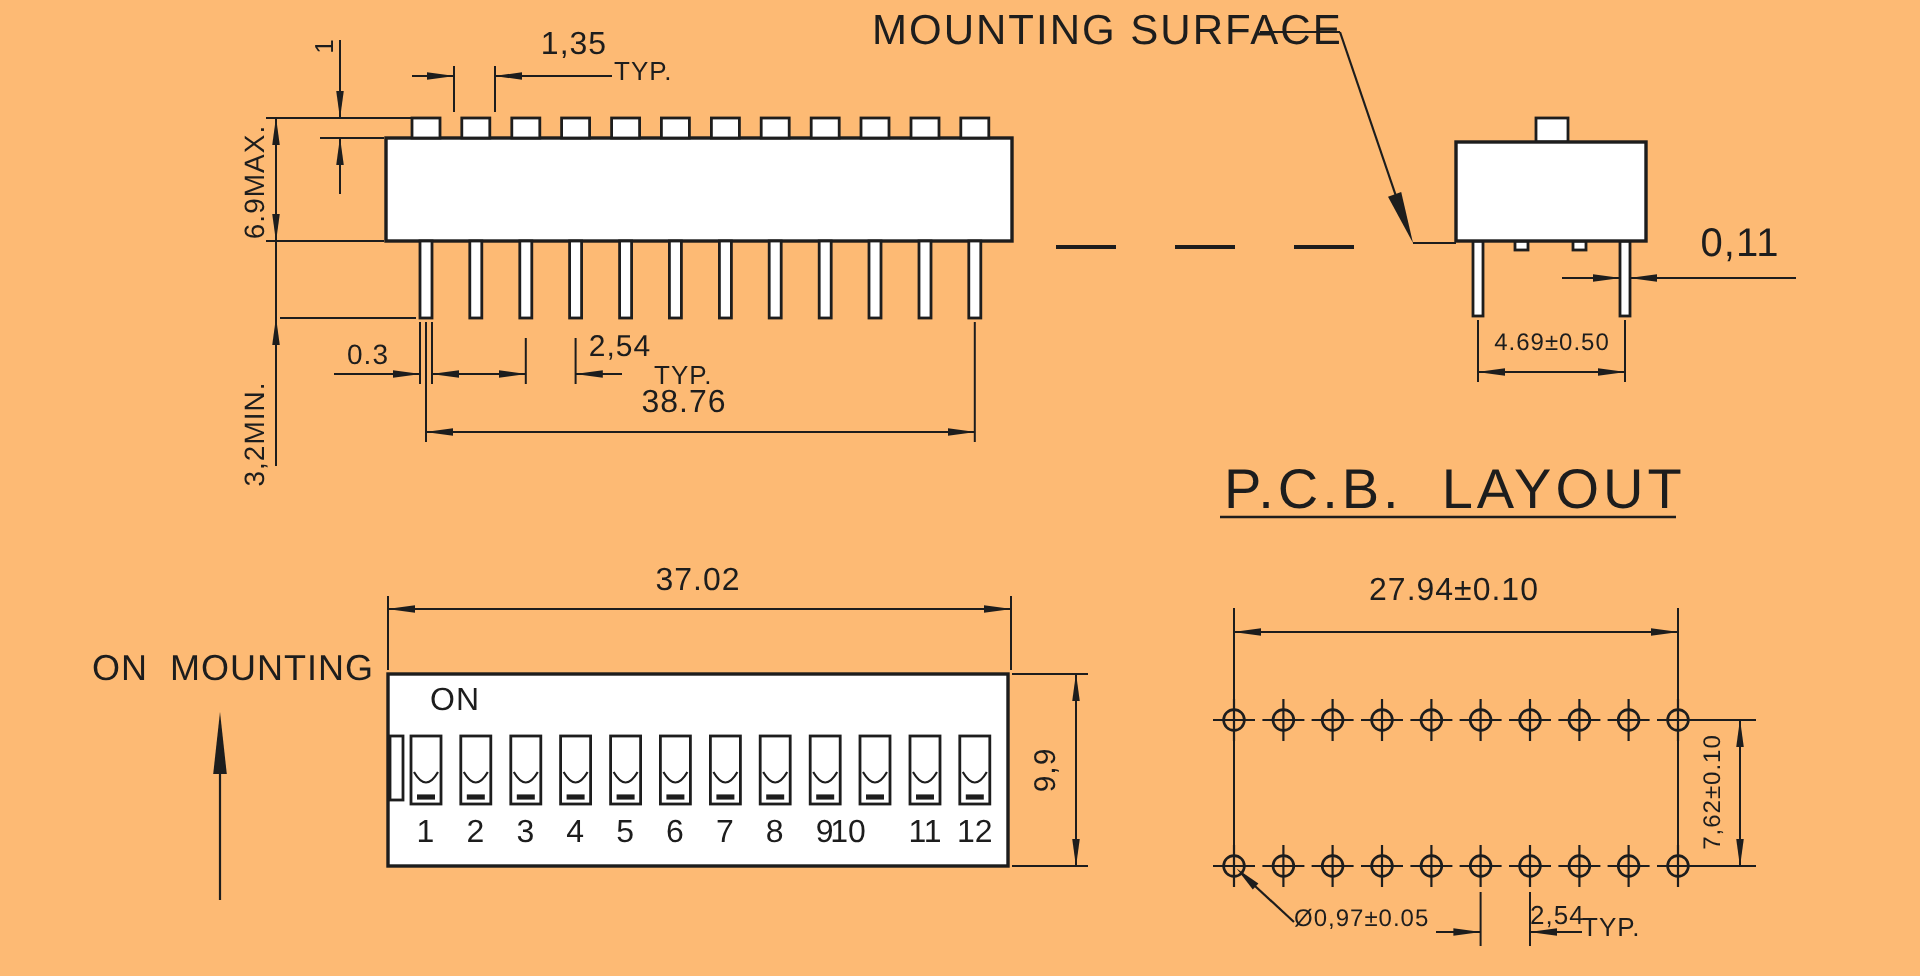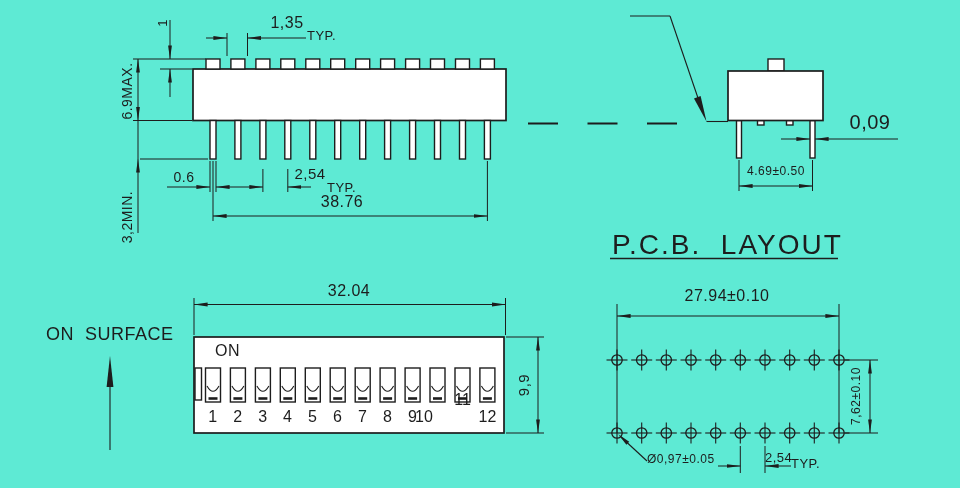--- a/index.html
+++ b/index.html
@@ -1,16 +1,16 @@
 <!DOCTYPE html>
 <html><head>
 <meta charset="utf-8">
 <style>
   html,body{margin:0;padding:0;background:#fff;}
-  #canvas{position:relative;width:960px;height:488px;background:#5eead4;overflow:hidden;
+  #canvas{position:relative;width:960px;height:488px;background:#fdba74;overflow:hidden;
           font-family:"Liberation Sans",sans-serif;color:#1d1d1d;}
   #draw{position:absolute;left:0;top:0;}
   .lbl{position:absolute;line-height:1;white-space:pre;color:#1d1d1d;letter-spacing:0.5px;}
   .cx{transform:translateX(-50%);}
   .rot{transform:translate(-50%,-50%) rotate(-90deg);transform-origin:center;}
   .f12{font-size:12px;} .f13{font-size:13px;} .f14{font-size:14px;}
   .f15{font-size:15px;} .f16{font-size:16px;} .f18{font-size:18px;}
   .f19{font-size:16px;} .f20{font-size:20px;} .f21{font-size:21px;}
   .title{font-size:28px;letter-spacing:2px;}
   svg{display:block;}
@@ -182,43 +182,44 @@
     <line x1="718" y1="466" x2="740.3" y2="466" class="dim" marker-end="url(#arr)"></line>
     <line x1="765" y1="466" x2="791" y2="466" class="dim" marker-start="url(#arr)"></line>
   </g>
 </svg>
 
 <div class="lbl rot f13" style="left:162px;top:23px;">1</div>
 <div class="lbl cx f16" style="left:287px;top:15px;">1,35</div>
 <div class="lbl f13" style="left:307px;top:29px;">TYP.</div>
 <div class="lbl rot f14" style="left:127px;top:91px;">6.9MAX.</div>
 <div class="lbl rot f14" style="left:127px;top:217px;">3,2MIN.</div>
-<div class="lbl cx f14" style="left:184px;top:170px;">0.6</div>
+<div class="lbl cx f14" style="left:184px;top:170px;">0.3</div>
 <div class="lbl cx f15" style="left:310px;top:166px;">2,54</div>
 <div class="lbl f13" style="left:327px;top:181px;">TYP.</div>
 <div class="lbl cx f16" style="left:342px;top:194px;">38.76</div>
 
-<div class="lbl cx f20" style="left:870px;top:112px;">0,09</div>
+<div class="lbl f21" style="left:436px;top:5px;letter-spacing:1px;">MOUNTING SURFACE</div>
+<div class="lbl cx f20" style="left:870px;top:112px;">0,11</div>
 <div class="lbl cx f12" style="left:776px;top:165px;">4.69±0.50</div>
 
-<div class="lbl f18" style="left:46px;top:325px;">ON  SURFACE</div>
+<div class="lbl f18" style="left:46px;top:325px;">ON  MOUNTING</div>
 <div class="lbl f19" style="left:215px;top:343px;">ON</div>
-<div class="lbl cx f16" style="left:349px;top:283px;">32.04</div>
+<div class="lbl cx f16" style="left:349px;top:283px;">37.02</div>
 <div class="lbl rot f15" style="left:523px;top:385px;">9,9</div>
 <div class="lbl cx f19" style="left:213px;top:409px;">1</div>
 <div class="lbl cx f19" style="left:237.9px;top:409px;">2</div>
 <div class="lbl cx f19" style="left:262.9px;top:409px;">3</div>
 <div class="lbl cx f19" style="left:287.8px;top:409px;">4</div>
 <div class="lbl cx f19" style="left:312.8px;top:409px;">5</div>
 <div class="lbl cx f19" style="left:337.7px;top:409px;">6</div>
 <div class="lbl cx f19" style="left:362.7px;top:409px;">7</div>
 <div class="lbl cx f19" style="left:387.6px;top:409px;">8</div>
 <div class="lbl cx f19" style="left:412.6px;top:409px;">9</div>
 <div class="lbl cx f19" style="left:424px;top:409px;letter-spacing:0;">10</div>
-<div class="lbl cx f19" style="left:462.5px;top:392px;letter-spacing:0;text-align:right;">11</div>
+<div class="lbl cx f19" style="left:462.5px;top:409px;letter-spacing:0;text-align:right;">11</div>
 <div class="lbl cx f19" style="left:487.4px;top:409px;letter-spacing:0;">12</div>
 
 <div class="lbl title" style="left:612px;top:231px;">P.C.B.  LAYOUT</div>
 <div class="lbl cx f16" style="left:727px;top:288px;">27.94±0.10</div>
 <div class="lbl rot f12" style="left:856px;top:396px;">7,62±0.10</div>
 <div class="lbl f12" style="left:647px;top:453px;text-align:center;">Ø0,97±0.05</div>
 <div class="lbl f13" style="left:765px;top:451px;">2,54</div>
 <div class="lbl f13" style="left:791px;top:457px;">TYP.</div>
 
 </div>

